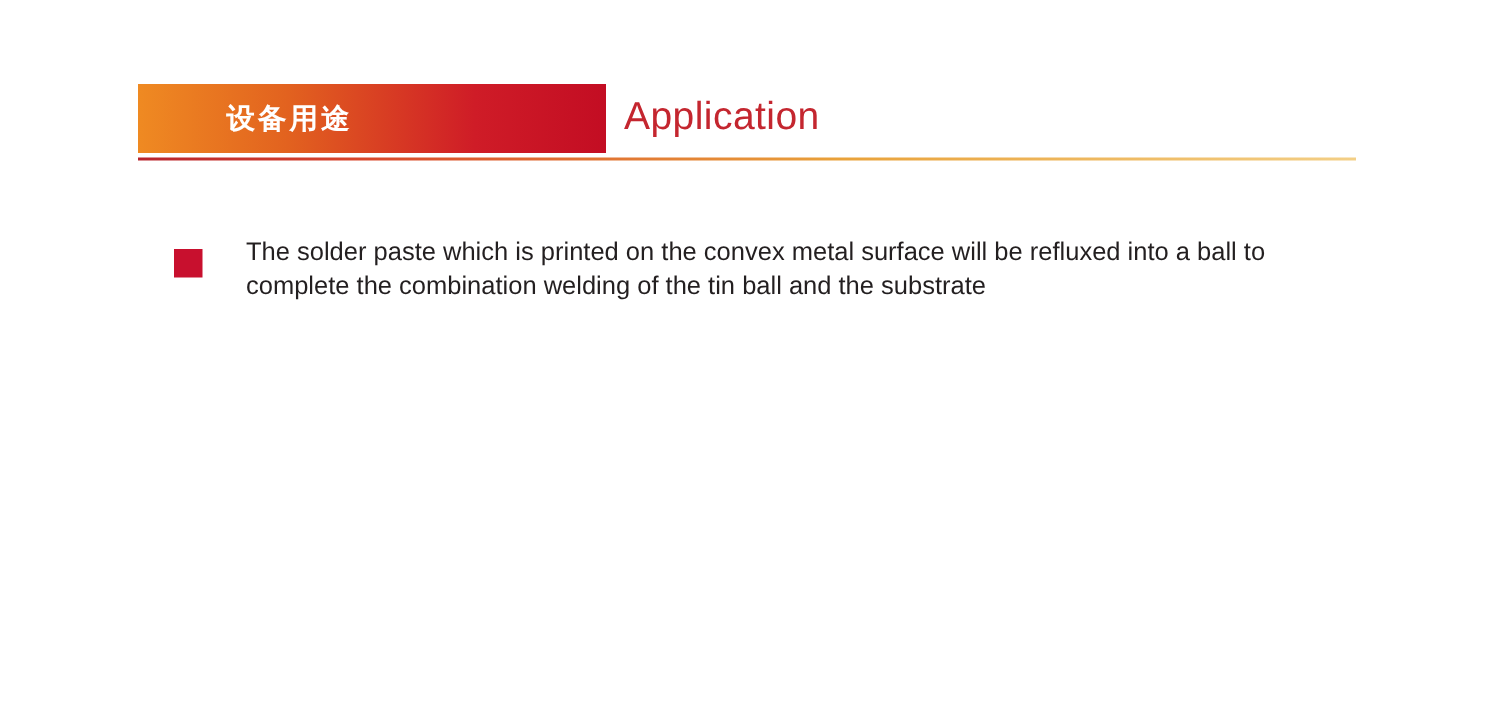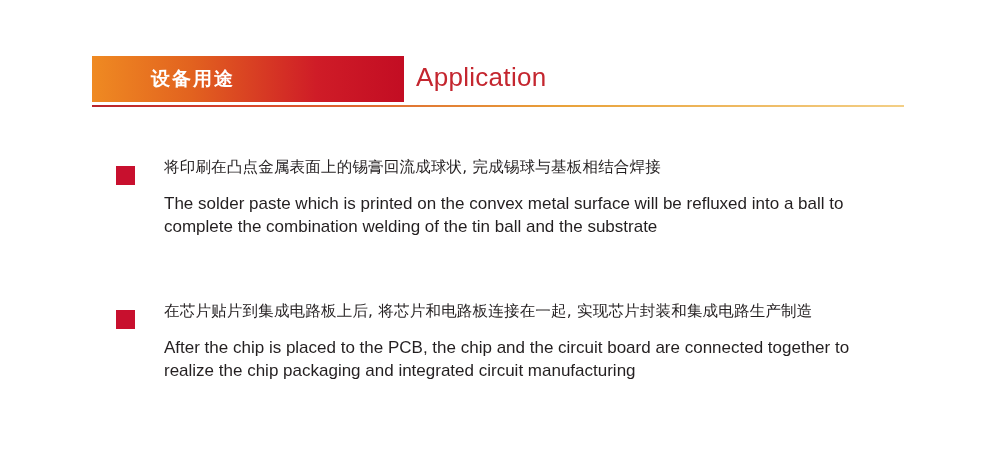--- a/index.html
+++ b/index.html
@@ -113,24 +113,18 @@
       <span class="header-banner-label">设备用途</span>
     </div>
     <div class="header-title">Application</div>
     <div class="header-rule"></div>
   </div>
 
   <div class="content">
 
     <div class="block">
       <span class="bullet-marker"></span>
-      <p class="cn-line">将印刷在凸点金属表面上的锡膏回流成球状, 完成锡球与基板相结合焊接</p>
       <p class="en-line">The solder paste which is printed on the convex metal surface will be refluxed into a ball to complete the combination welding of the tin ball and the substrate</p>
     </div>
 
-    <div class="block">
-      <span class="bullet-marker"></span>
-      <p class="cn-line">在芯片贴片到集成电路板上后, 将芯片和电路板连接在一起, 实现芯片封装和集成电路生产制造</p>
-      <p class="en-line">After the chip is placed to the PCB, the chip and the circuit board are connected together to realize the chip packaging and integrated circuit manufacturing</p>
-    </div>
 
   </div>
 </div>
 
 </body></html>

